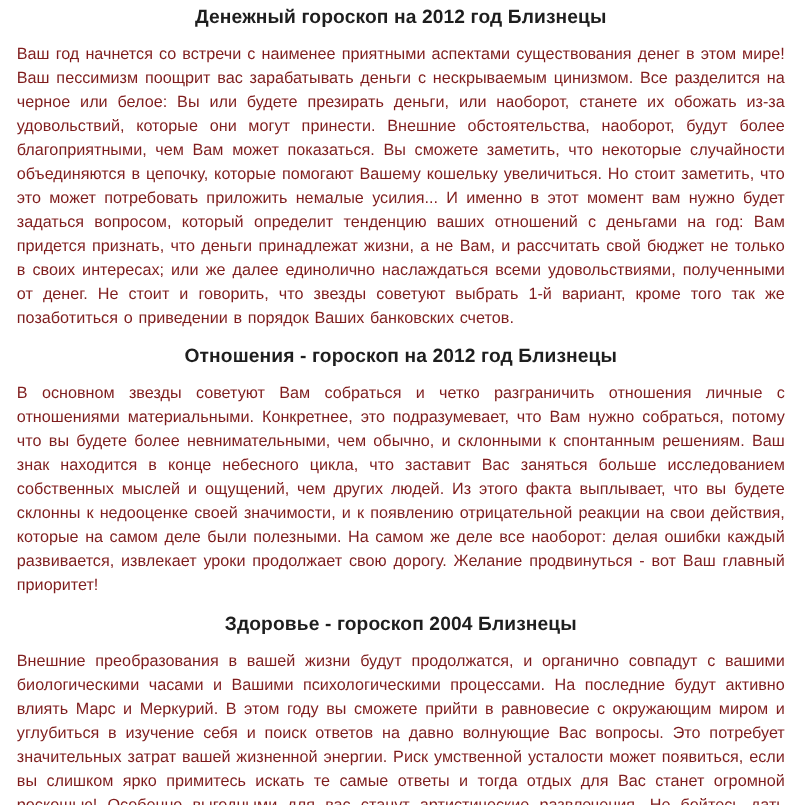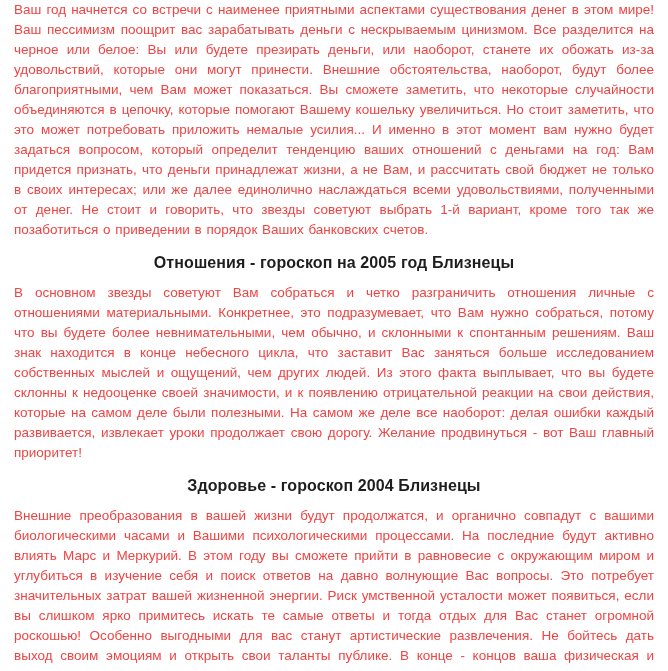--- a/index.html
+++ b/index.html
@@ -24,37 +24,38 @@
     line-height: 18px;
     margin: 14px 0 11px 0;
     letter-spacing: 0.1px;
   }
   .section:first-of-type .section-heading {
     margin-top: 6px;
   }
   .section-body {
     font-size: 13.5px;
     line-height: 20px;
-    color: #ef4444;
+    color: #7f1d1d;
     text-align: justify;
     margin: 0;
     word-spacing: 1px;
   }
 </style>
 </head>
 <body>
 
 <div class="page">
 
   <div class="section">
+    <h1 class="section-heading">Денежный гороскоп на 2012 год Близнецы</h1>
     <p class="section-body">Ваш год начнется со встречи с наименее приятными аспектами существования денег в этом мире! Ваш пессимизм поощрит вас зарабатывать деньги с нескрываемым цинизмом. Все разделится на черное или белое: Вы или будете презирать деньги, или наоборот, станете их обожать из-за удовольствий, которые они могут принести. Внешние обстоятельства, наоборот, будут более благоприятными, чем Вам может показаться. Вы сможете заметить, что некоторые случайности объединяются в цепочку, которые помогают Вашему кошельку увеличиться. Но стоит заметить, что это может потребовать приложить немалые усилия... И именно в этот момент вам нужно будет задаться вопросом, который определит тенденцию ваших отношений с деньгами на год: Вам придется признать, что деньги принадлежат жизни, а не Вам, и рассчитать свой бюджет не только в своих интересах; или же далее единолично наслаждаться всеми удовольствиями, полученными от денег. Не стоит и говорить, что звезды советуют выбрать 1-й вариант, кроме того так же позаботиться о приведении в порядок Ваших банковских счетов.</p>
   </div>
 
   <div class="section">
-    <h1 class="section-heading">Отношения - гороскоп на 2005 год Близнецы</h1>
+    <h1 class="section-heading">Отношения - гороскоп на 2012 год Близнецы</h1>
     <p class="section-body">В основном звезды советуют Вам собраться и четко разграничить отношения личные с отношениями материальными. Конкретнее, это подразумевает, что Вам нужно собраться, потому что вы будете более невнимательными, чем обычно, и склонными к спонтанным решениям. Ваш знак находится в конце небесного цикла, что заставит Вас заняться больше исследованием собственных мыслей и ощущений, чем других людей. Из этого факта выплывает, что вы будете склонны к недооценке своей значимости, и к появлению отрицательной реакции на свои действия, которые на самом деле были полезными. На самом же деле все наоборот: делая ошибки каждый развивается, извлекает уроки продолжает свою дорогу. Желание продвинуться - вот Ваш главный приоритет!</p>
   </div>
 
   <div class="section">
     <h1 class="section-heading">Здоровье - гороскоп 2004 Близнецы</h1>
     <p class="section-body">Внешние преобразования в вашей жизни будут продолжатся, и органично совпадут с вашими биологическими часами и Вашими психологическими процессами. На последние будут активно влиять Марс и Меркурий. В этом году вы сможете прийти в равновесие с окружающим миром и углубиться в изучение себя и поиск ответов на давно волнующие Вас вопросы. Это потребует значительных затрат вашей жизненной энергии. Риск умственной усталости может появиться, если вы слишком ярко примитесь искать те самые ответы и тогда отдых для Вас станет огромной роскошью! Особенно выгодными для вас станут артистические развлечения. Не бойтесь дать выход своим эмоциям и открыть свои таланты публике. В конце - концов ваша физическая и силовая активность не так важна!</p>
   </div>
 
 </div>
 

